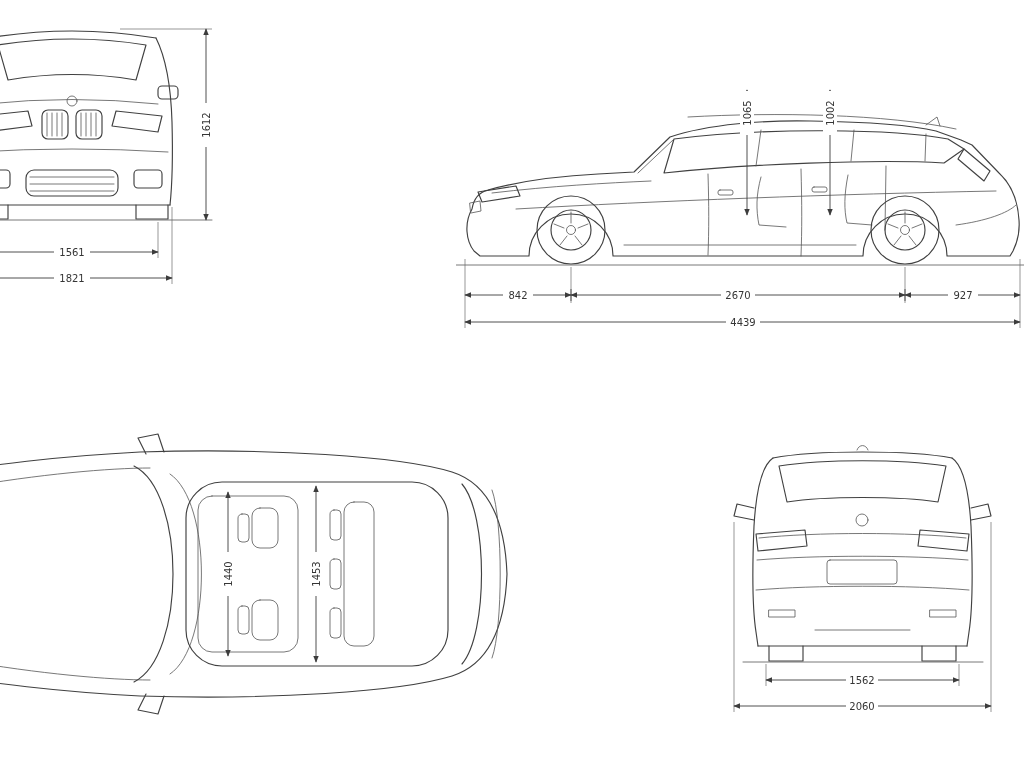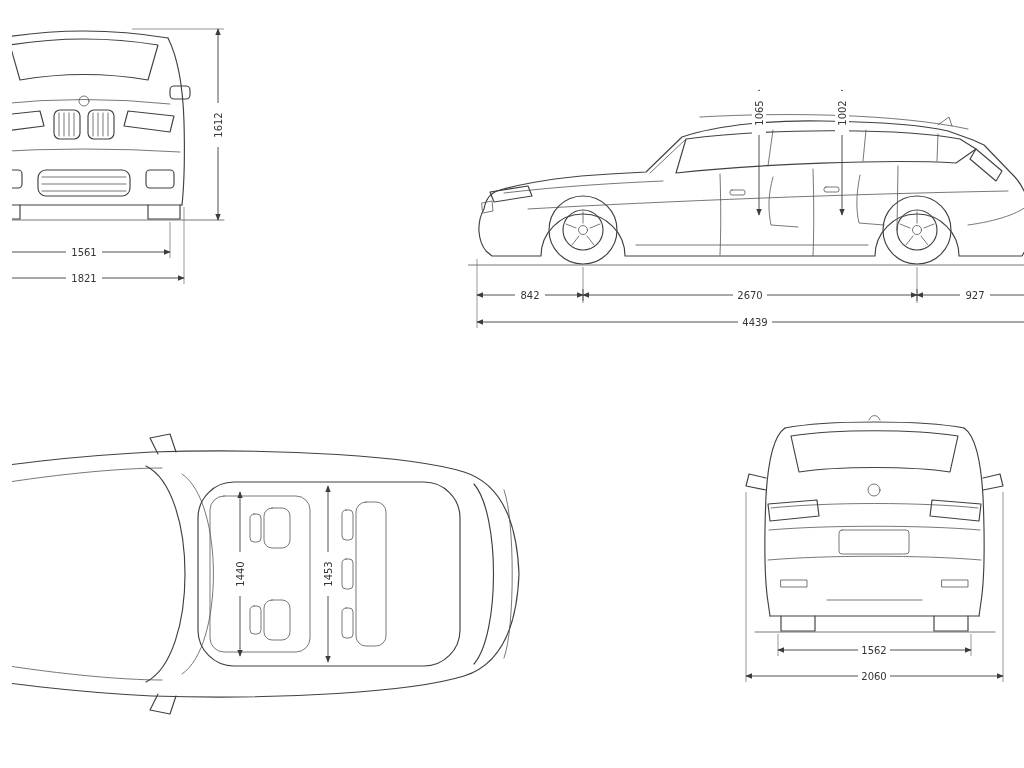--- a/index.html
+++ b/index.html
@@ -1,18 +1,18 @@
 <!DOCTYPE html>
 <html><head>
 <meta charset="utf-8">
 <style>
   html,body{margin:0;padding:0;background:#ffffff;}
   body{width:1024px;height:768px;overflow:hidden;position:relative;
        font-family:"DejaVu Sans",sans-serif;}
-  .view{position:absolute;padding-left:12px;}
+  .view{position:absolute;}
   svg{display:block;overflow:hidden;}
   
   .car{stroke:#414141;stroke-width:1.15;fill:none;stroke-linejoin:round;stroke-linecap:round;}
   .car-light{stroke:#565656;stroke-width:0.8;fill:none;stroke-linejoin:round;stroke-linecap:round;}
   
   .dim{stroke:#3c3c3c;stroke-width:0.9;fill:none;}
   .ext{stroke:#6b6b6b;stroke-width:0.7;fill:none;}
   .tick{stroke:#3c3c3c;stroke-width:0.8;fill:none;}
   .lblbg{fill:#ffffff;stroke:none;}
   text.dimlbl{font:10px "DejaVu Sans",sans-serif;fill:#353535;text-anchor:middle;}
@@ -179,21 +179,21 @@
     <rect class="lblbg" x="221" y="122" width="14" height="44"></rect>
     <text class="dimlbl" transform="translate(231.5,144) rotate(-90)">1440</text>
 
     <line class="dim" x1="316" y1="56" x2="316" y2="232" marker-start="url(#at)" marker-end="url(#at)"></line>
     <rect class="lblbg" x="309" y="122" width="14" height="44"></rect>
     <text class="dimlbl" transform="translate(319.5,144) rotate(-90)">1453</text>
   </g>
 </svg>
 </div>
 
-<div class="view" style="left:715px;top:404px;width:305px;height:300px">
+<div class="view" style="left:715px;top:434px;width:305px;height:300px">
 <svg width="305" height="300" viewBox="0 0 305 300">
   <defs>
     <marker id="ar" viewBox="0 0 10 10" refX="9" refY="5" markerWidth="8" markerHeight="8" orient="auto-start-reverse">
       <path d="M0,1 L10,5 L0,9 Z" fill="#3c3c3c"></path>
     </marker>
   </defs>
 
   <g>
     <path class="car" d="M 58,24 C 100,16 195,16 237,24"></path>
     <path class="car" d="M 58,24 C 46,32 41,58 39,92 C 37,140 37,172 41,198 L 43,212"></path>

